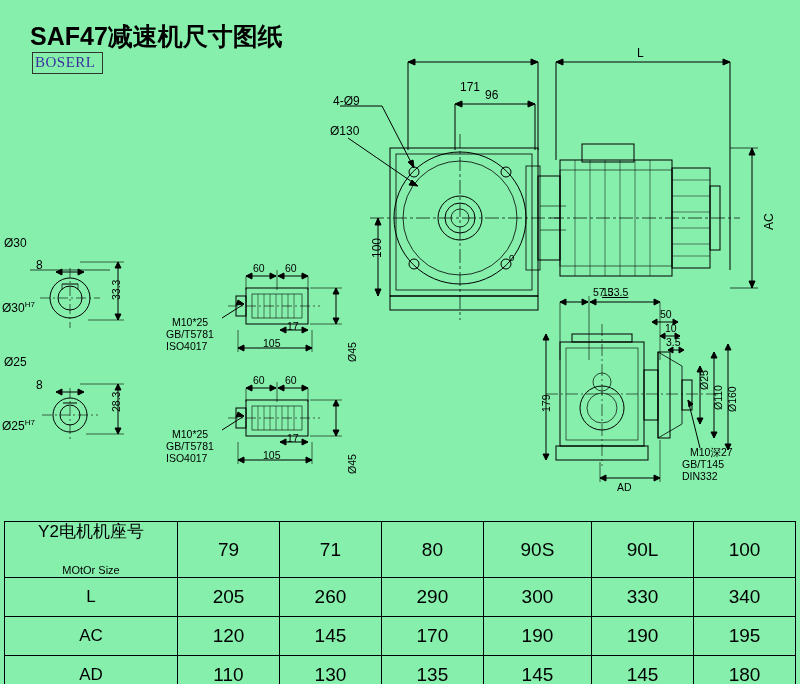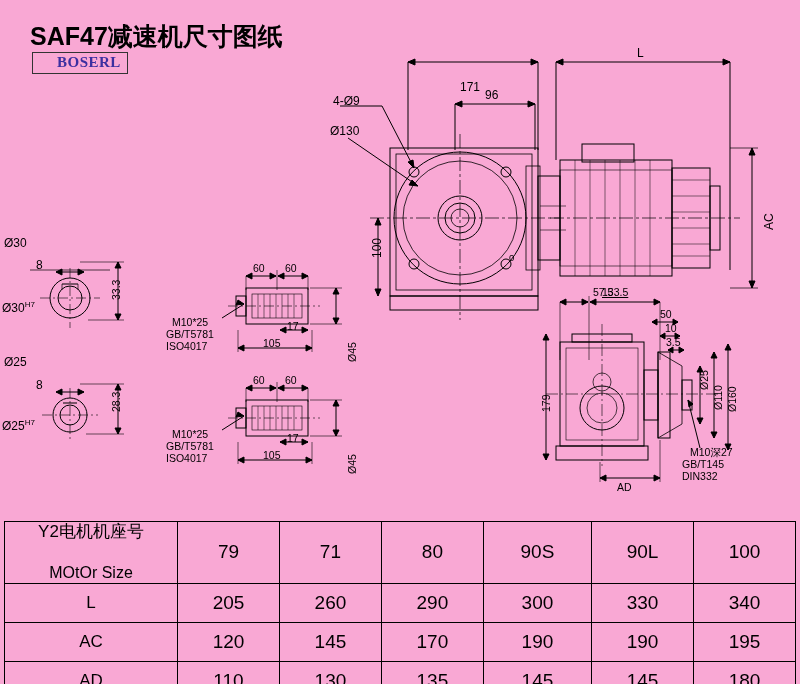--- a/index.html
+++ b/index.html
@@ -7,41 +7,41 @@
     padding: 0;
     background: #ffffff;
   }
   body {
     font-family: "Liberation Sans", sans-serif;
   }
   #page {
     position: relative;
     width: 800px;
     height: 684px;
-    background: #f9a8d4;
+    background: #86efac;
     overflow: hidden;
   }
   .title {
     position: absolute;
     left: 30px;
     top: 20px;
     font-size: 25px;
     font-weight: bold;
     color: #000;
     letter-spacing: 0px;
     white-space: nowrap;
   }
   .logo-box {
     position: absolute;
     left: 32px;
     top: 52px;
     border: 1px solid #333;
-    padding: 1px 6px 2px 24px;
+    padding: 1px 6px 2px 2px;
     font-size: 15px;
-    font-weight: bold;
+    font-weight: normal;
     color: #3b2fa0;
     font-family: "Liberation Serif", serif;
     letter-spacing: 0.5px;
   }
   .dim-text {
     position: absolute;
     font-size: 12px;
     color: #000;
     white-space: nowrap;
     font-family: "Liberation Sans", sans-serif;
@@ -77,21 +77,21 @@
     width: 170px;
   }
   #spec-table td.rowhead .cn {
     display: block;
     line-height: 1.05;
     font-size: 17px;
   }
   #spec-table td.rowhead .en {
     display: block;
     line-height: 1.05;
-    font-size: 16px;
+    font-size: 11px;
     margin-top: 24px;
   }
   svg.draw {
     position: absolute;
     left: 0;
     top: 0;
     width: 800px;
     height: 684px;
     pointer-events: none;
   }

